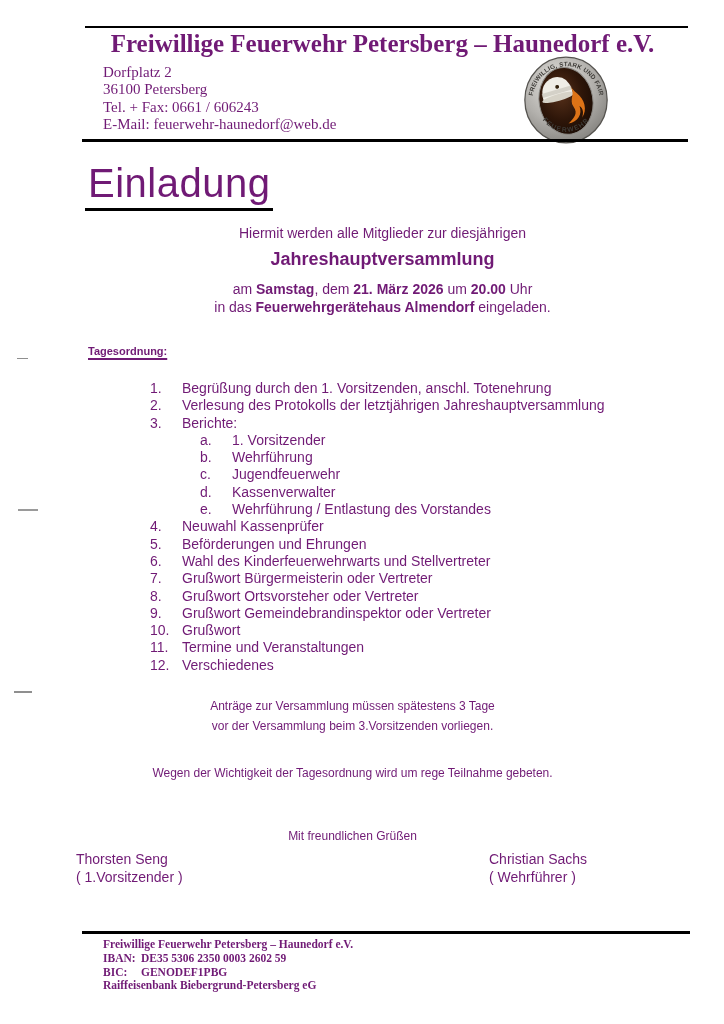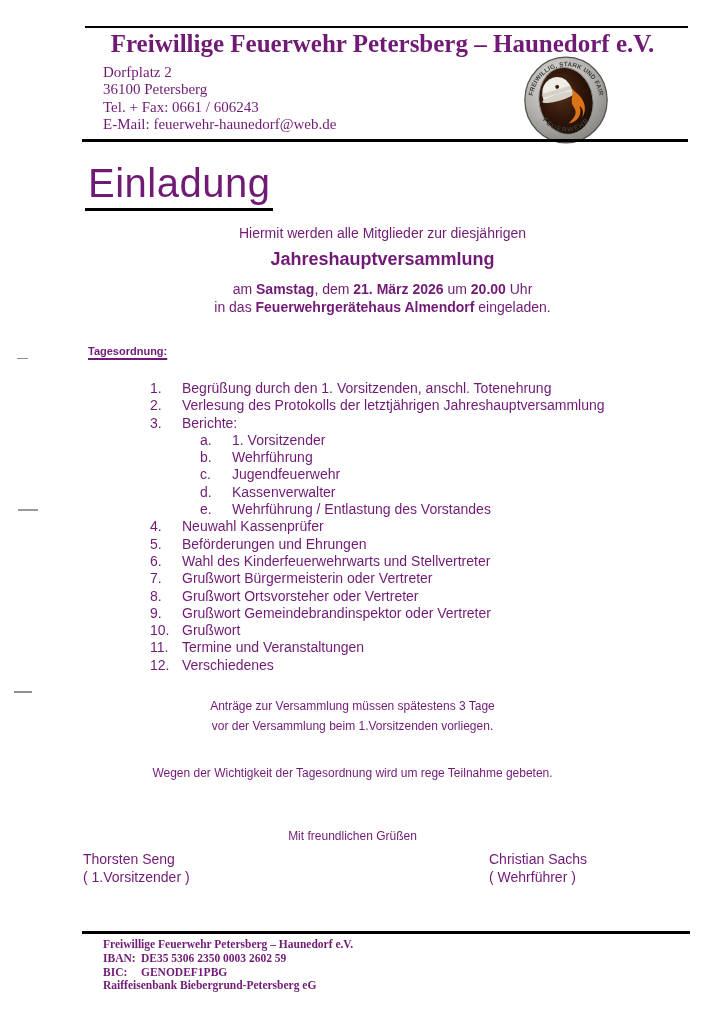--- a/index.html
+++ b/index.html
@@ -33,21 +33,21 @@
   .agenda .row{display:flex;line-height:17.3px;}
   .agenda .num{flex:0 0 32px;margin-left:150px;}
   .agenda .row.sub .num{margin-left:200px;}
 
   
   .cline2{position:absolute;left:80px;width:545px;text-align:center;font-size:12px;line-height:20px;}
   .notice{top:696px;}
   .participation{top:763px;}
   .regards{top:826px;}
   .sig{position:absolute;top:851px;font-size:14px;line-height:17.5px;}
-  .sig-left{left:83px;}
+  .sig-left{left:76px;}
   .sig-right{left:489px;}
 
   
   .rule-footer{position:absolute;left:82px;top:931px;width:608px;height:3px;background:#000;}
   .footer-text{position:absolute;left:103px;top:938px;font-family:"Liberation Serif",serif;
                font-weight:bold;font-size:11.5px;line-height:13.8px;}
   .footer-label{display:inline-block;width:38px;}
 
   
   .mark{position:absolute;background:#8f8f8f;}
@@ -193,21 +193,21 @@
       <span>Termine und Veranstaltungen</span>
       </div>
     <div class="row">
       <span class="num">12.</span>
       <span>Verschiedenes</span>
       </div>
   </div>
 
   <div class="cline2 notice">
     <div>Anträge zur Versammlung müssen spätestens 3 Tage</div>
-    <div>vor der Versammlung beim 1.Vorsitzenden vorliegen.</div>
+    <div>vor der Versammlung beim 3.Vorsitzenden vorliegen.</div>
   </div>
   <div class="cline2 participation">Wegen der Wichtigkeit der Tagesordnung wird um rege Teilnahme gebeten.</div>
   <div class="cline2 regards">Mit freundlichen Grüßen</div>
 
   <div class="sig sig-left">
     <div>Thorsten Seng</div>
     <div>( 1.Vorsitzender )</div>
   </div>
   <div class="sig sig-right">
     <div>Christian Sachs</div>

